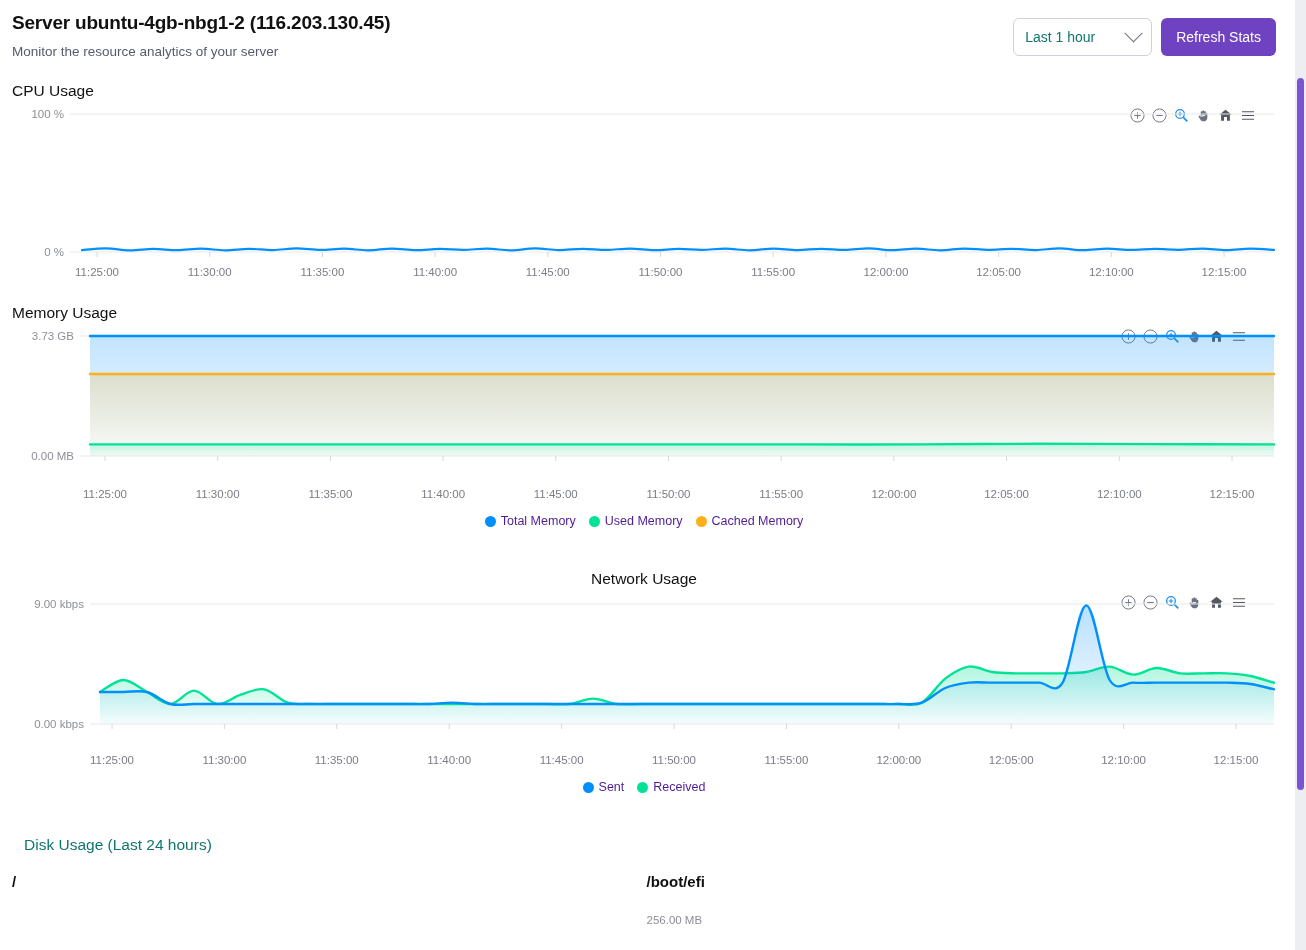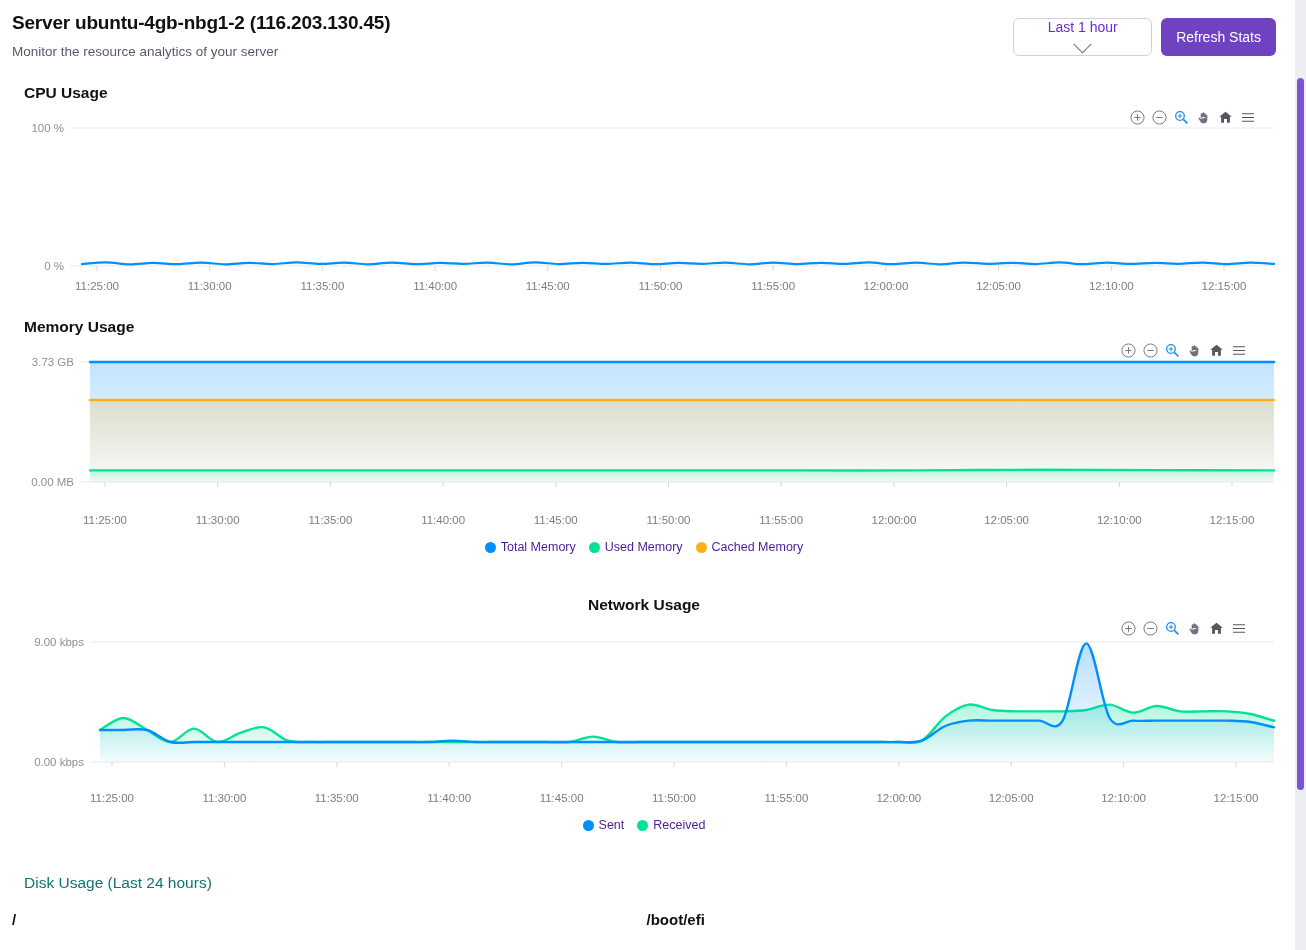--- a/index.html
+++ b/index.html
@@ -51,24 +51,23 @@
   }
   .range-select {
     width: 139px; height: 38px;
     border: 1px solid #d0d2db;
     border-radius: 6px;
     background: #ffffff;
     display: flex;
     align-items: center;
     padding: 0 11px;
     font-size: 14px;
-    color: #6d28d9;
+    color: #0f766e;
     justify-content: space-between;
     cursor: pointer;
-    flex-direction: column;
   }
   .chev {
     width: 13px; height: 13px;
     border-right: 1.7px solid #6e7280;
     border-bottom: 1.7px solid #6e7280;
     transform: rotate(45deg) translate(-3px, -3px);
   }
   .refresh-btn {
     height: 38px;
     background: #6f42c1;
@@ -79,23 +78,23 @@
     font-weight: normal;
     padding: 0 15px;
     cursor: pointer;
     font-family: "Liberation Sans", sans-serif;
   }
 
   
   .chart-block { position: relative; }
   .chart-title {
     font-size: 15.5px;
-    font-weight: bold;
+    font-weight: normal;
     color: #111111;
-    margin: 12px;
+    margin: 0;
     line-height: 18px;
   }
   .toolbar {
     position: absolute;
     right: 20px;
     display: flex;
     align-items: center;
     gap: 7px;
   }
   .tb-icon { cursor: pointer; display: block; }

